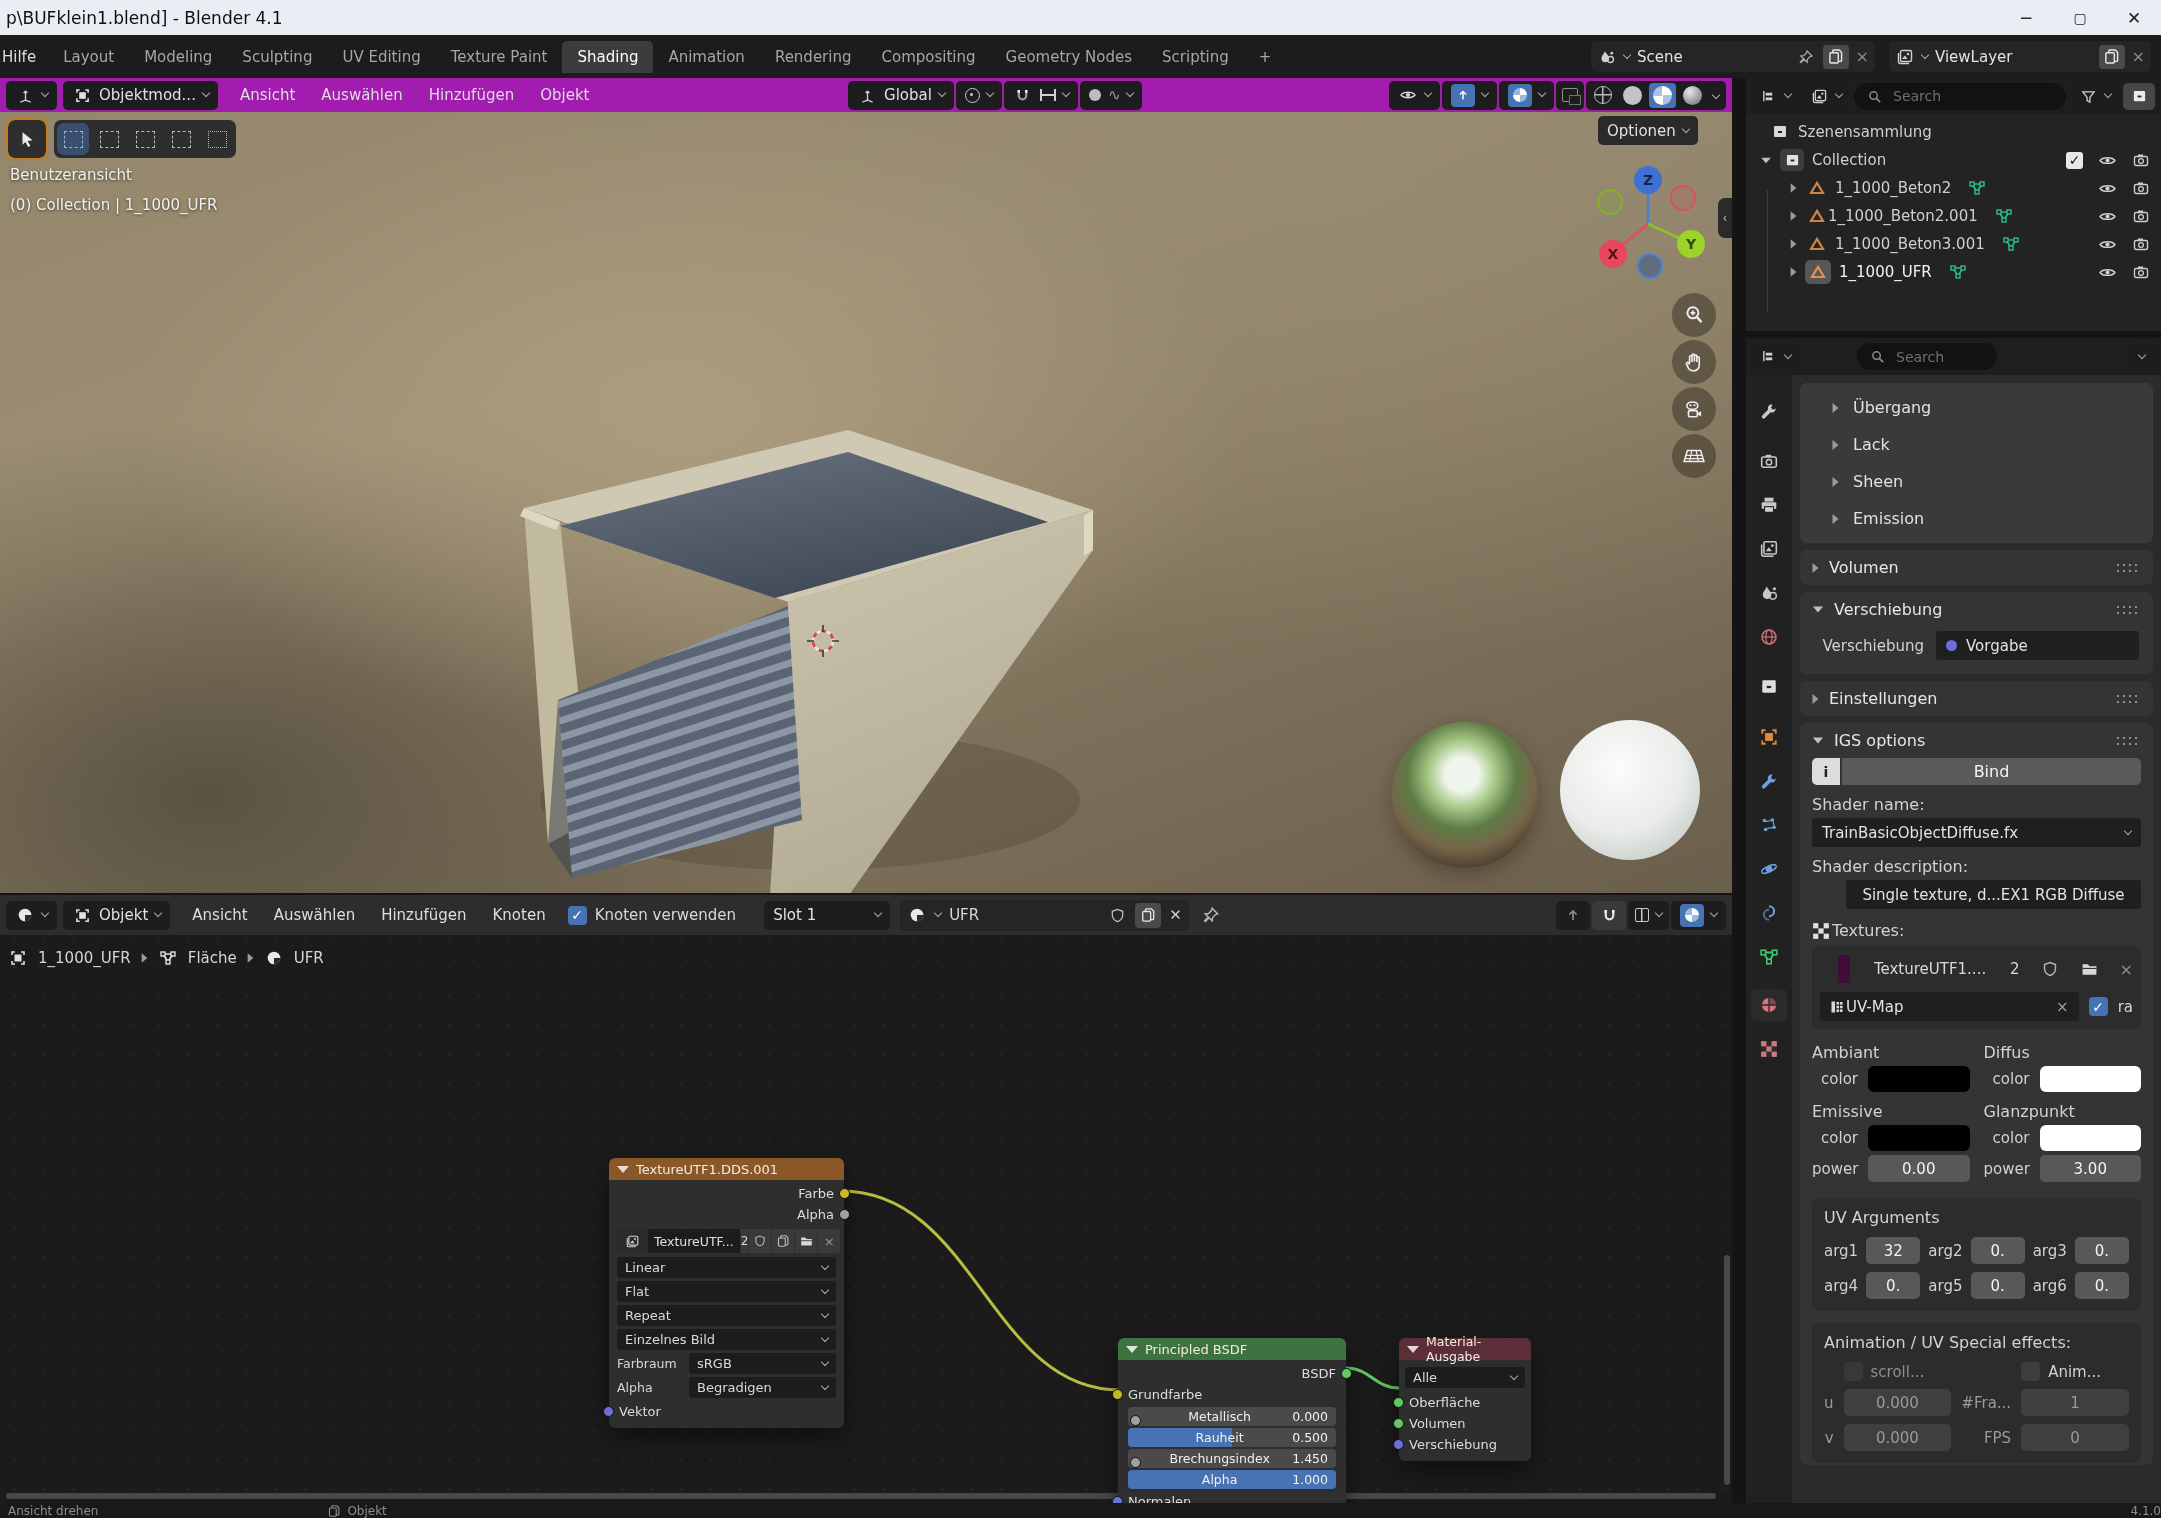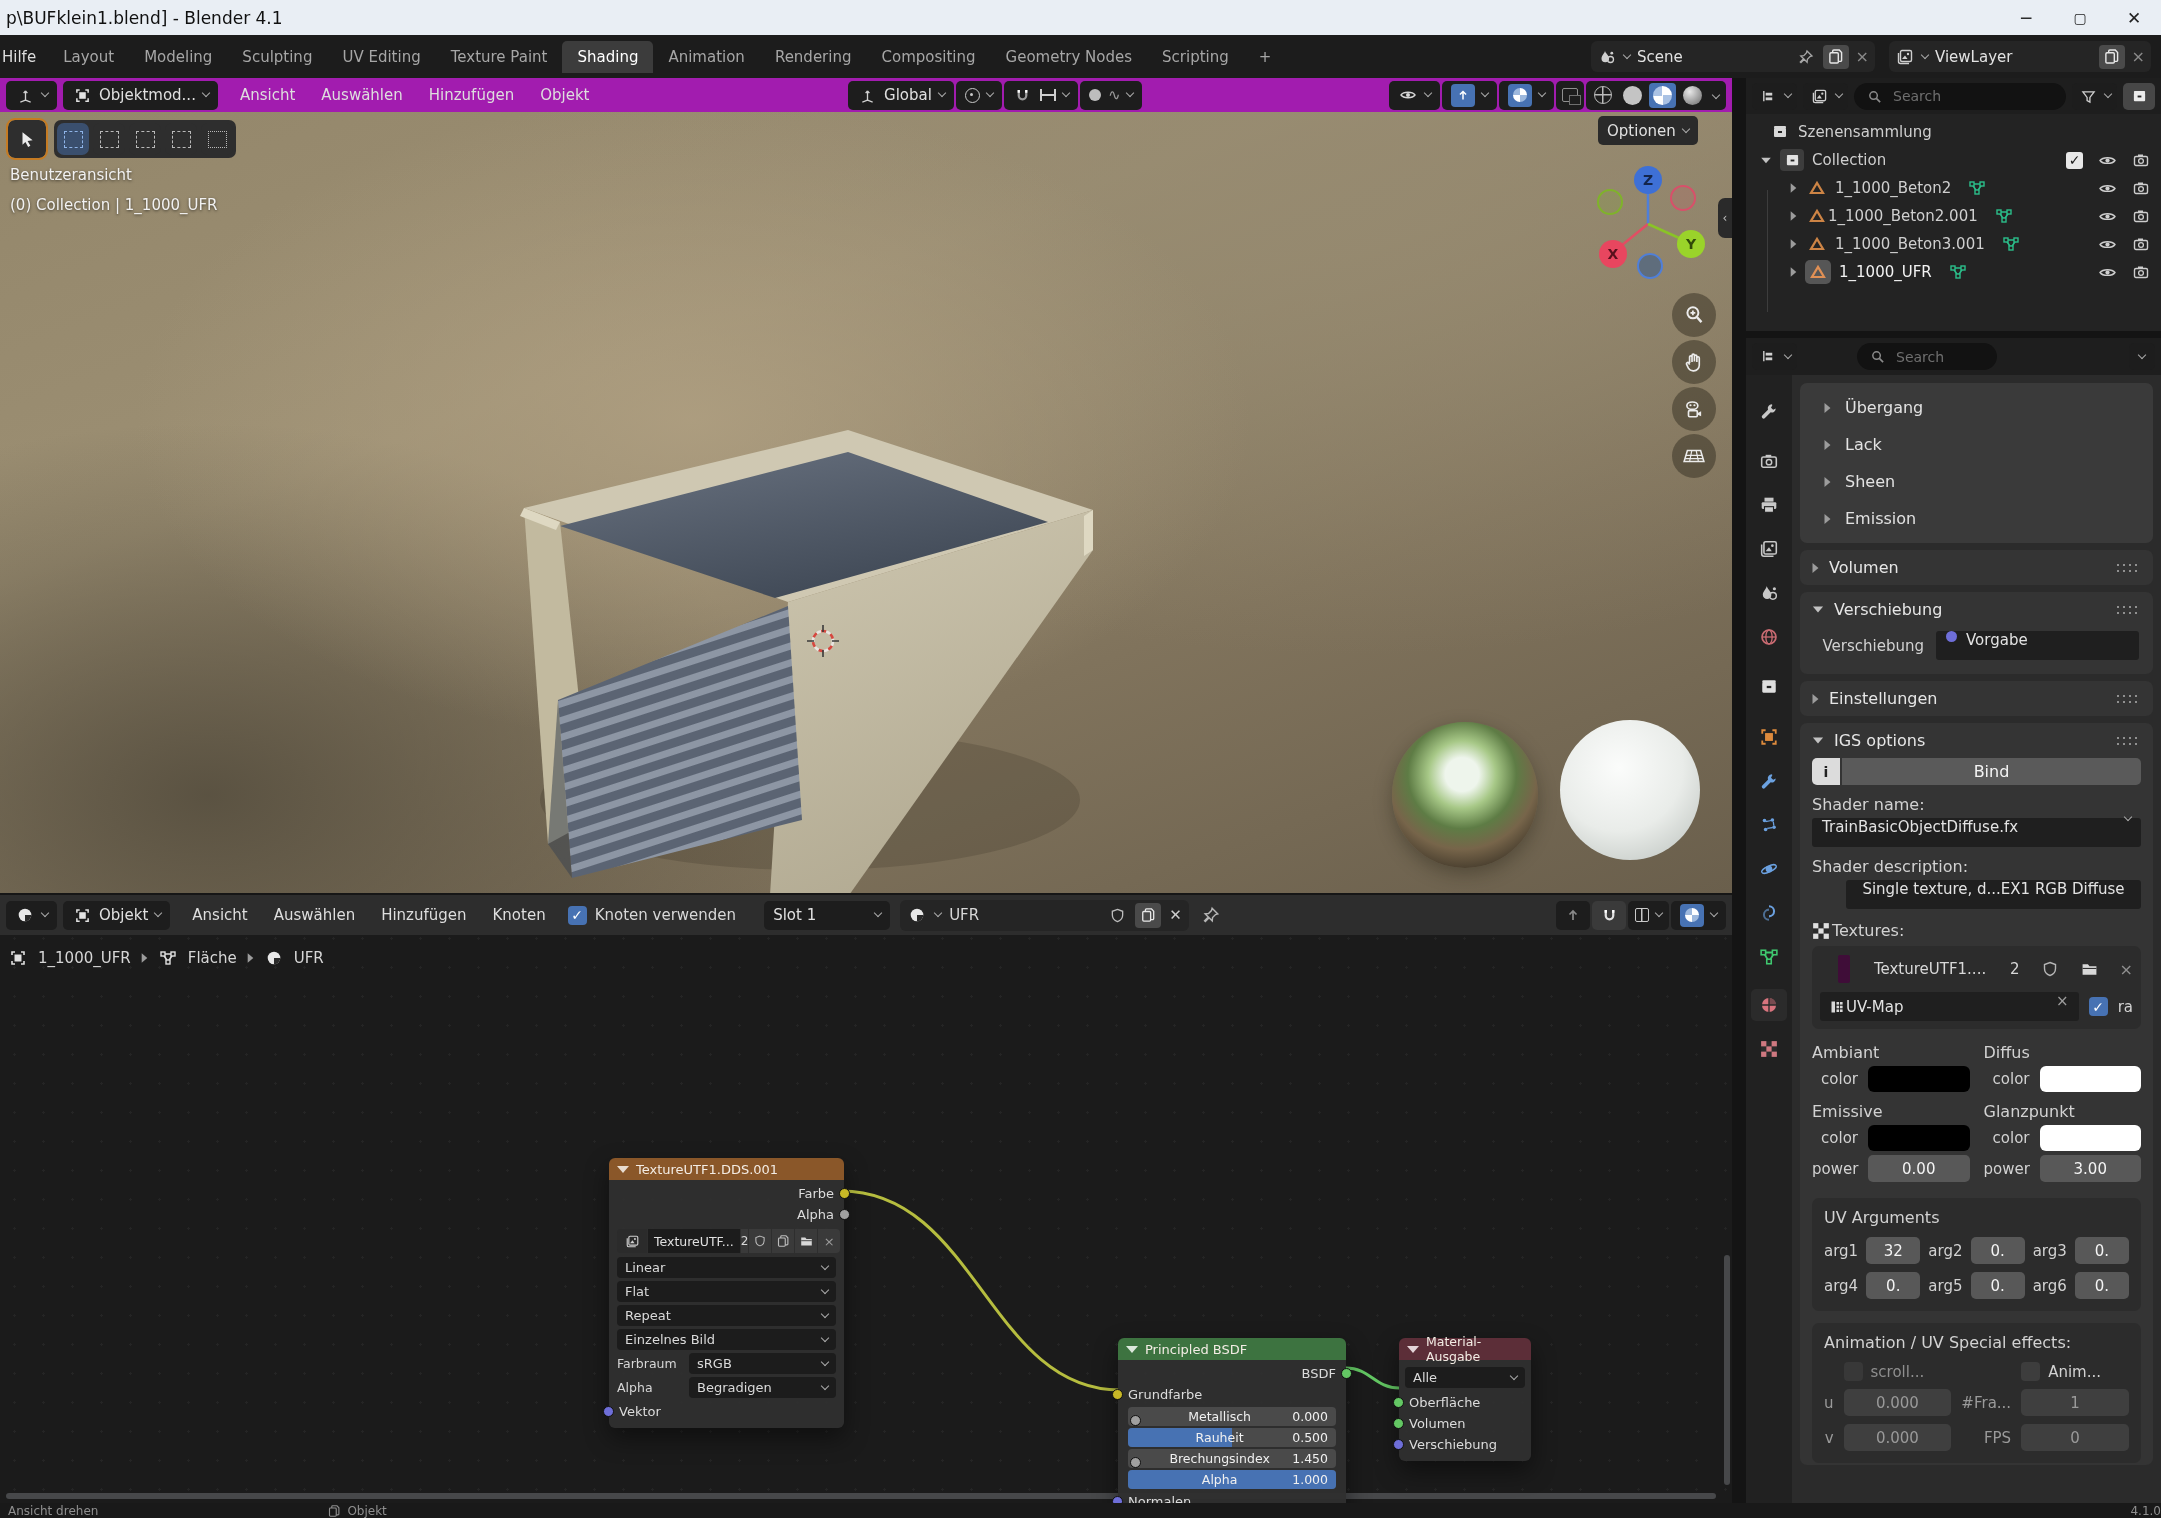--- a/index.html
+++ b/index.html
@@ -70,21 +70,21 @@
   .props{left:1746px;top:338px;width:415px;height:1165px;background:#2b2b2b;}
   .prhead{display:flex;align-items:center;gap:6px;height:37px;background:#1e1e1e;padding:0 6px;}
   .tabcol{position:absolute;left:0;top:37px;width:46px;bottom:0;background:#212121;}
   .tabicon{position:absolute;left:5px;width:36px;height:32px;border-radius:5px;display:flex;align-items:center;justify-content:center;}
   .tabicon.active{background:#2b2b2b;}
   .prbody{position:absolute;left:46px;top:37px;right:0;bottom:0;padding:8px 8px 0 8px;box-sizing:border-box;overflow:hidden;}
   .panel{background:#343434;border-radius:7px;margin-bottom:7px;}
   .phead{display:flex;align-items:center;gap:10px;height:35px;padding:0 12px;font-size:16px;color:#e6e6e6;}
   .phead .grip{margin-left:auto;}
   .subrow{display:flex;align-items:center;gap:14px;height:37px;padding:0 16px;font-size:16px;color:#e2e2e2;}
-  .field{background:#1f1f1f;border-radius:3px;height:29px;display:flex;padding:0 10px;color:#e3e3e3;font-size:15px;}
+  .field{background:#1f1f1f;border-radius:3px;height:29px;display:flex;align-items:center;padding:0 10px;color:#e3e3e3;font-size:15px;}
   .valchip{background:#585858;border-radius:5px;height:27px;display:flex;align-items:center;justify-content:center;color:#f4f4f4;font-size:15px;}
   .valchip.dim{background:#3f3f3f;color:#9a9a9a;}
   .flabel{font-size:15px;color:#d2d2d2;}
   .inner{background:#2c2c2c;border-radius:7px;}
   
   .statusbar{left:0;top:1503px;width:2161px;height:15px;background:#191919;display:flex;align-items:center;font-size:12px;color:#8f8f8f;}
   .swatch{border-radius:6px;height:26px;}
   svg{display:block;}
 </style>
 </head>
@@ -1056,21 +1056,21 @@
           </svg>
         </div>
       <div class="tabicon" style="top:658px">
           <svg width="18" height="18" style="color:#cf7880">
             <use href="#i-checker"></use>
           </svg>
         </div>
     </div>
     <div class="prbody">
 
-      <div class="panel" style="background:#3a3a3a;padding:6px 8px">
+      <div class="panel" style="background:#3a3a3a;padding:6px 16px">
         <div class="subrow">
             <span class="tri-r" style="transform:scale(.85)"></span>
             <span>Übergang</span>
           </div>
         <div class="subrow">
             <span class="tri-r" style="transform:scale(.85)"></span>
             <span>Lack</span>
           </div>
         <div class="subrow">
             <span class="tri-r" style="transform:scale(.85)"></span>

